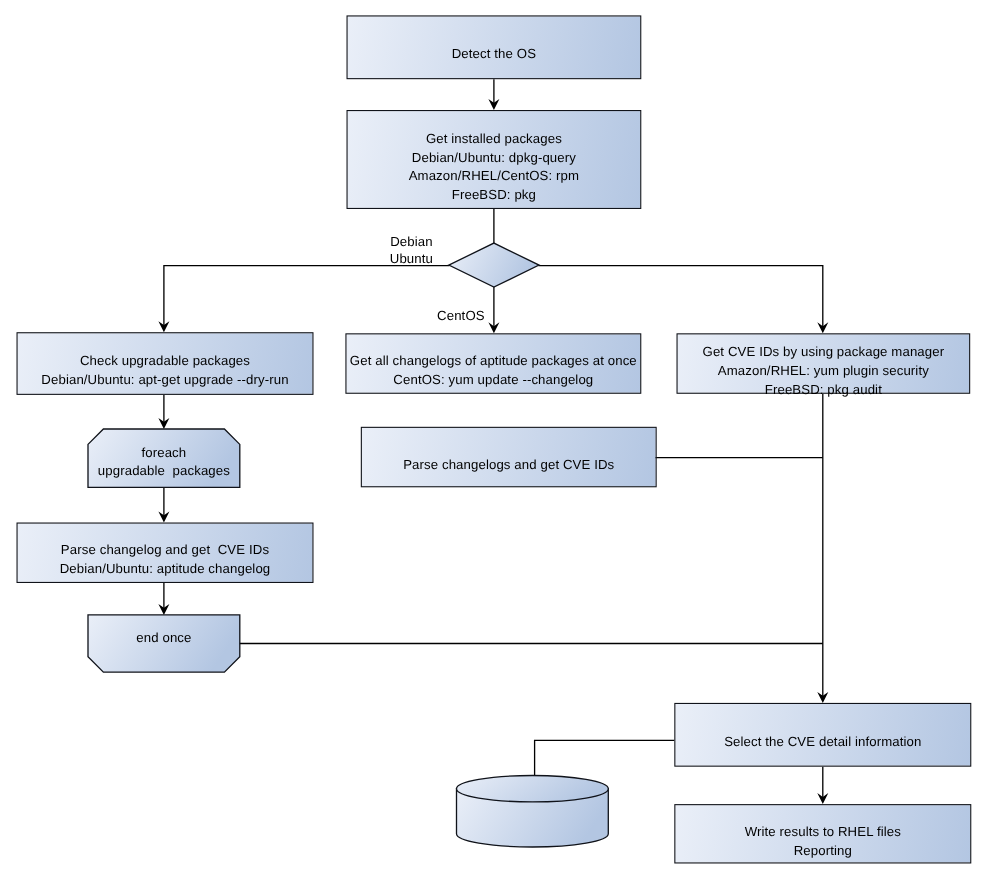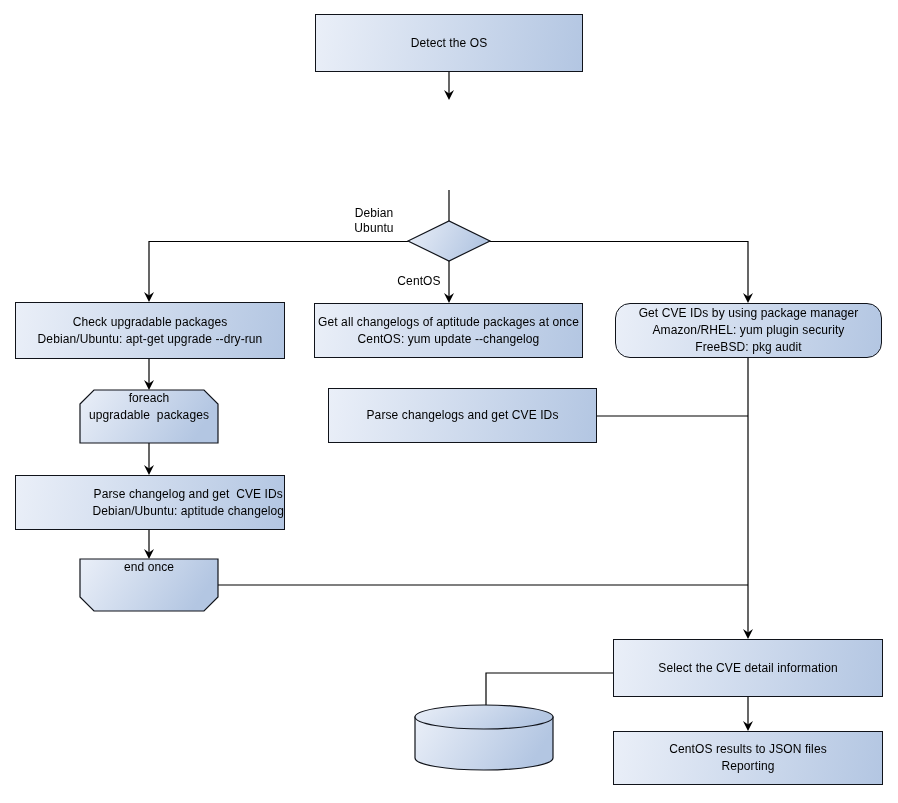--- a/index.html
+++ b/index.html
@@ -18,21 +18,21 @@
   #connector-layer{position:absolute;left:0;top:0;}
   .node{
     position:absolute;
     border:1px solid var(--node-border);
     background:linear-gradient(100deg,var(--node-fill-light) 0%,var(--node-fill-dark) 100%);
     display:flex;align-items:center;justify-content:center;
     box-sizing:border-box;
   }
   .node-text,.shape-text,.branch-label{
     white-space:pre;text-align:center;
-    font-size:12px;line-height:17px;letter-spacing:.1px;
+    font-size:12px;line-height:17px;letter-spacing:.1px;margin-top:13px;
   }
   .shape-overlay{
     position:absolute;display:flex;justify-content:center;
     pointer-events:none;
   }
   .branch-label-box{
     position:absolute;display:flex;align-items:center;justify-content:center;
   }
   .branch-label{line-height:15px;}
   .stop-light{stop-color:var(--node-fill-light);}
@@ -86,52 +86,58 @@
     <path class="shape" d="M80,404 L94,390 L204,390 L218,404 L218,443 L80,443 Z"></path>
     <path class="shape" d="M80,559 L218,559 L218,597 L204,611 L94,611 L80,597 Z"></path>
     <path class="shape" d="M415,717 L415,758 A69,12 0 0 0 553,758 L553,717 Z"></path>
     <ellipse class="shape" cx="484" cy="717" rx="69" ry="12"></ellipse>
   </svg>
 
   <div class="node" style="left:315px;top:14px;width:268px;height:58px;">
     <span class="node-text">Detect the OS</span>
   </div>
 
+  <div class="node" style="left:315px;top:100px;width:268px;height:90px;">
+    <span class="node-text">Get installed packages
+Debian/Ubuntu: dpkg-query
+Amazon/RHEL/CentOS: rpm
+FreeBSD: pkg</span>
+  </div>
 
   <div class="node" style="left:15px;top:302px;width:270px;height:57px;">
     <span class="node-text">Check upgradable packages
 Debian/Ubuntu: apt-get upgrade --dry-run</span>
   </div>
 
-  <div class="node" style="left:15px;top:475px;width:270px;height:55px;justify-content:flex-end;">
+  <div class="node" style="left:15px;top:475px;width:270px;height:55px;">
     <span class="node-text">Parse changelog and get  CVE IDs
 Debian/Ubuntu: aptitude changelog</span>
   </div>
 
   <div class="node" style="left:314px;top:303px;width:269px;height:55px;">
     <span class="node-text">Get all changelogs of aptitude packages at once
 CentOS: yum update --changelog</span>
   </div>
 
   <div class="node" style="left:328px;top:388px;width:269px;height:55px;">
     <span class="node-text">Parse changelogs and get CVE IDs</span>
   </div>
 
-  <div class="node" style="left:615px;top:303px;width:267px;height:55px;border-radius:15px;">
+  <div class="node" style="left:615px;top:303px;width:267px;height:55px;">
     <span class="node-text">Get CVE IDs by using package manager
 Amazon/RHEL: yum plugin security
 FreeBSD: pkg audit</span>
   </div>
 
   <div class="node" style="left:613px;top:639px;width:270px;height:58px;">
     <span class="node-text">Select the CVE detail information</span>
   </div>
 
   <div class="node" style="left:613px;top:731px;width:270px;height:54px;">
-    <span class="node-text">CentOS results to JSON files
+    <span class="node-text">Write results to RHEL files
 Reporting</span>
   </div>
 
   <div class="shape-overlay" style="left:80px;top:390px;width:138px;height:53px;">
     <span class="shape-text">foreach
 upgradable  packages</span>
   </div>
 
   <div class="shape-overlay" style="left:80px;top:559px;width:138px;height:52px;">
     <span class="shape-text">end once</span>

